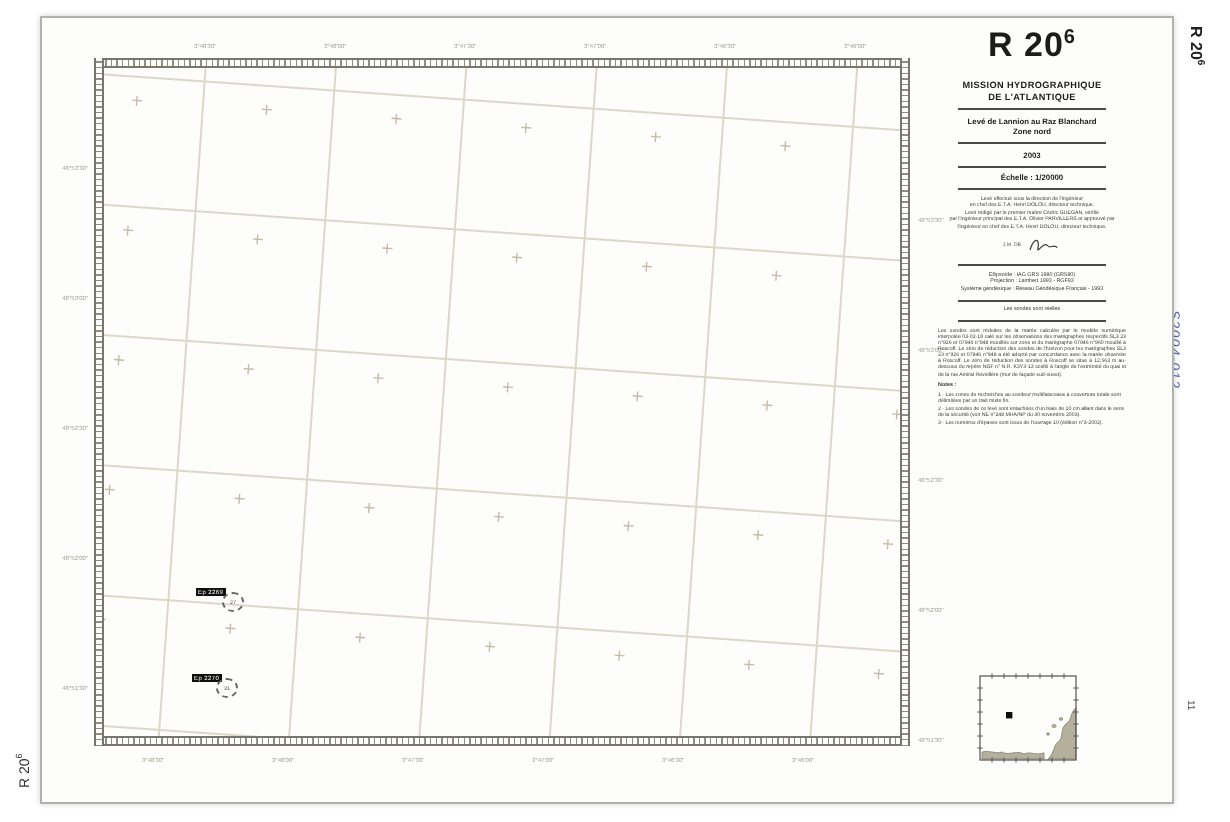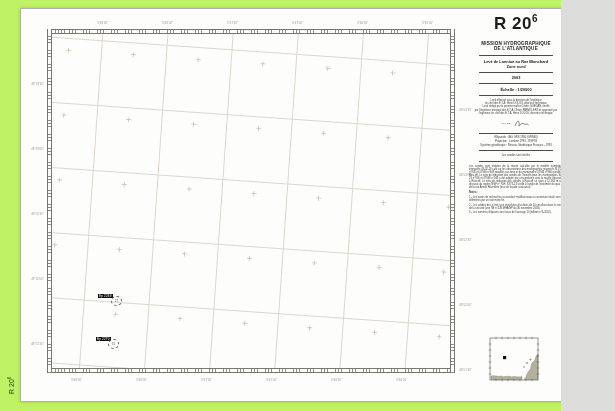--- a/index.html
+++ b/index.html
@@ -1,16 +1,16 @@
 <!DOCTYPE html>
 <html><head>
 <meta charset="utf-8">
 <style>
   html,body{margin:0;padding:0;background:#dcdcda;}
-  .page{position:relative;width:561px;height:411px;background:#bef264;overflow:hidden;
+  .page{position:relative;width:615px;height:411px;background:#ffffff;overflow:hidden;
         font-family:"Liberation Sans", sans-serif;color:#222;}
   .sheet{position:absolute;left:20px;top:8px;width:565px;height:392px;background:#fdfdfb;
          border:1px solid #b2b2ac;box-shadow:0 0 3px rgba(0,0,0,.18);}
   
   .map-frame{position:absolute;left:26px;top:20px;width:408px;height:344px;}
   .tick-edge{position:absolute;background-color:#fdfdfb;}
   .tick-h{left:0;right:0;height:3px;border-top:0.5px solid #77766f;border-bottom:0.5px solid #77766f;
           background-image:repeating-linear-gradient(90deg,#8f8e85 0 0.7px,transparent 0.7px 2.8px);}
   .tick-v{top:0;bottom:0;width:3px;border-left:0.5px solid #77766f;border-right:0.5px solid #77766f;
           background-image:repeating-linear-gradient(0deg,#8f8e85 0 0.7px,transparent 0.7px 2.8px);}

